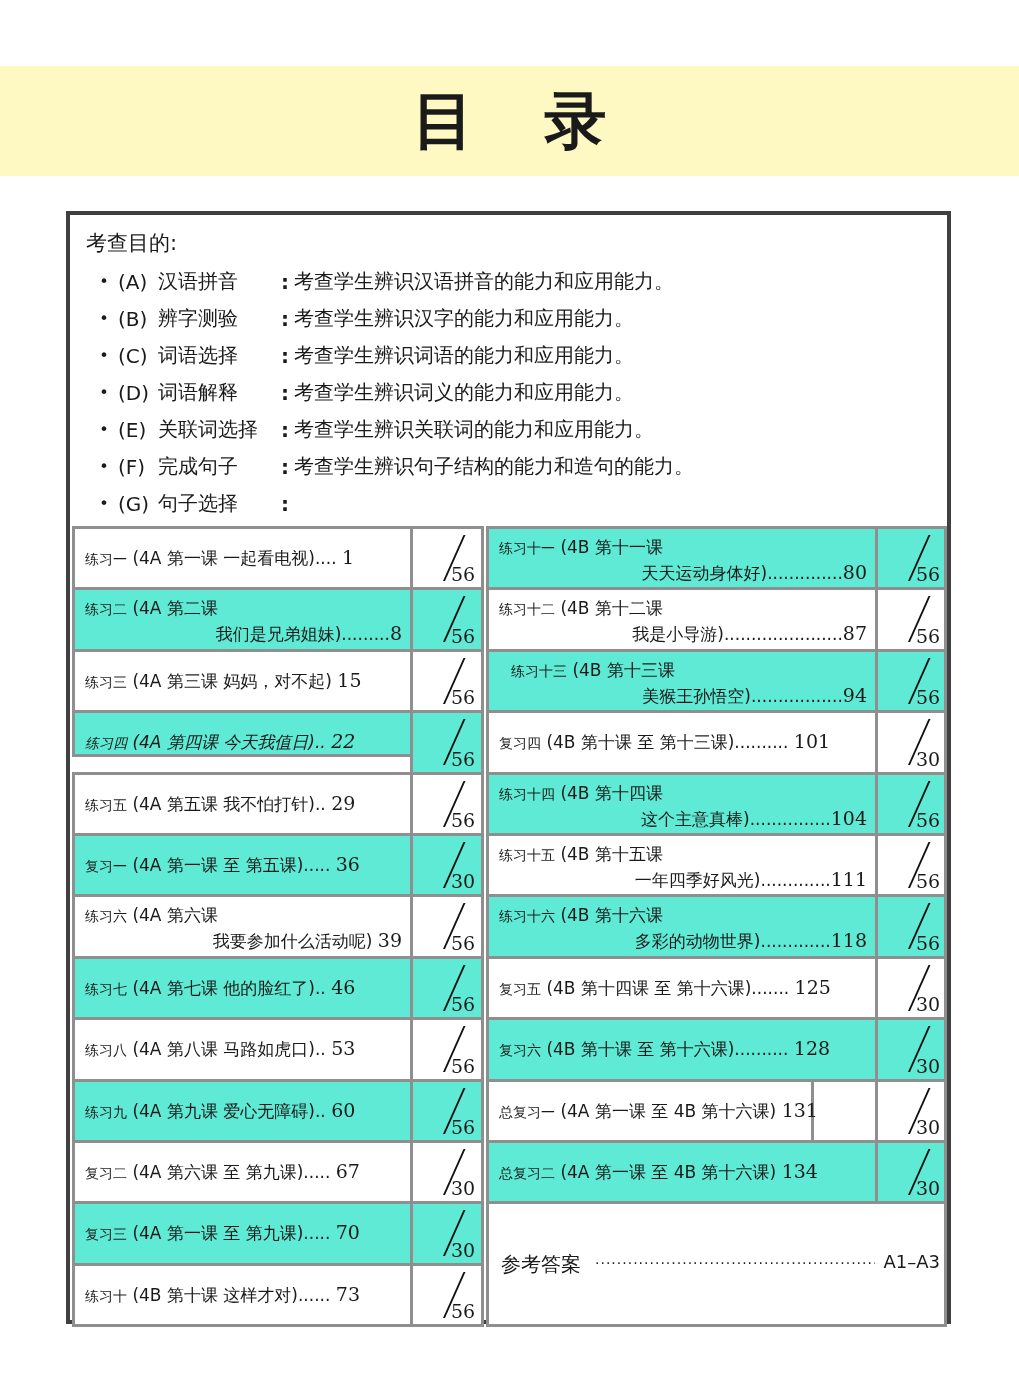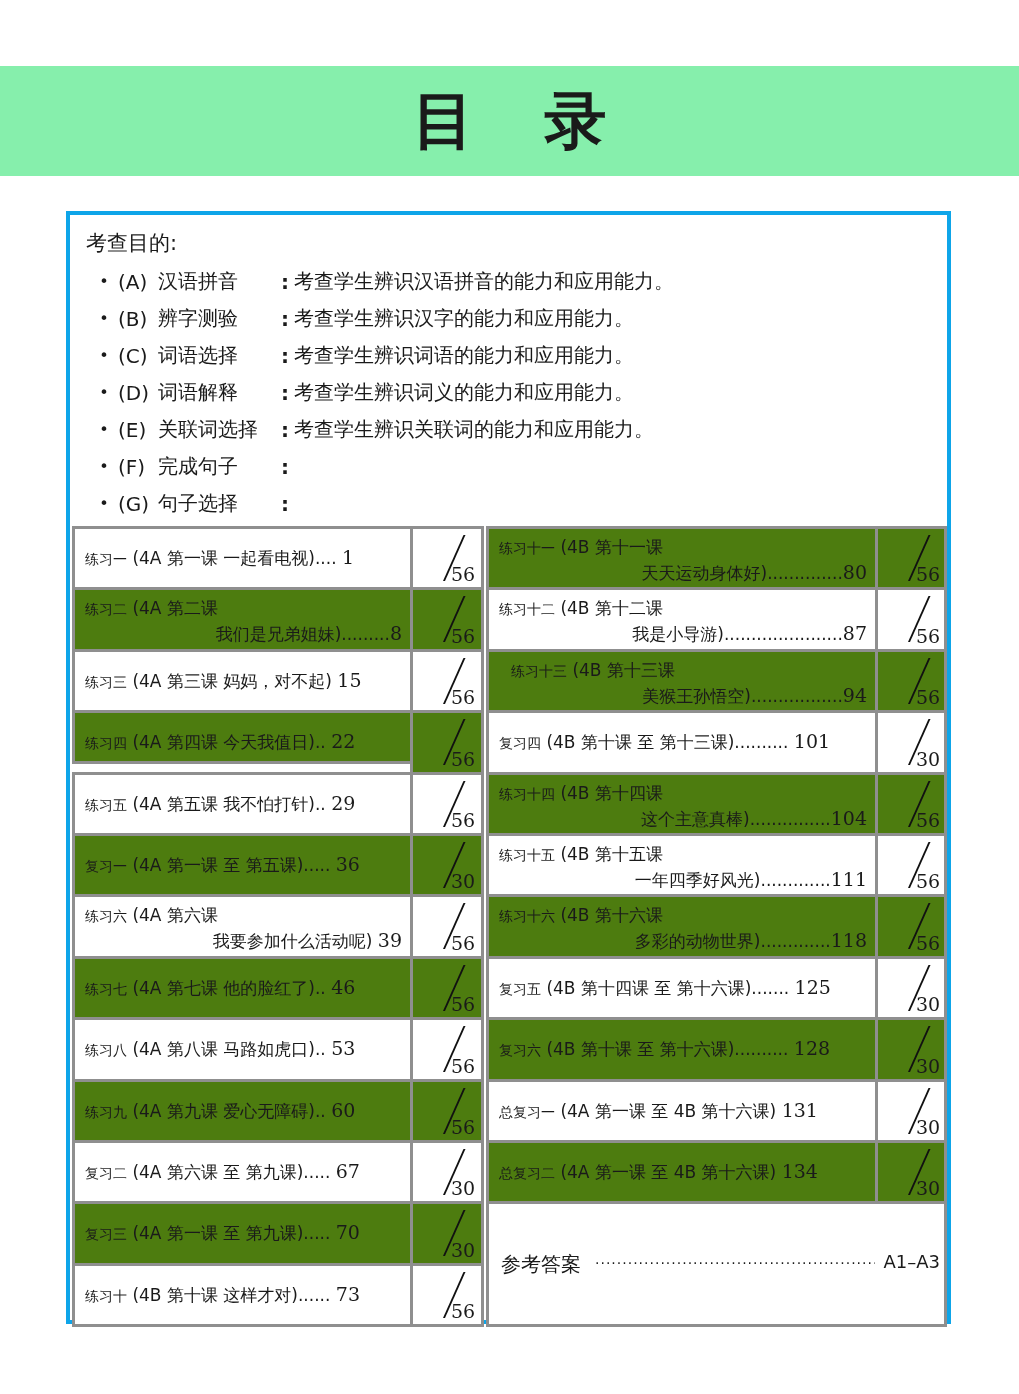--- a/index.html
+++ b/index.html
@@ -3,28 +3,28 @@
 <meta charset="utf-8">
 <style>
   html, body { margin: 0; padding: 0; }
   body {
     width: 1019px; height: 1394px; background: #ffffff; position: relative;
     font-family: "DejaVu Sans", "Liberation Sans", sans-serif; color: #1a1a1a;
     overflow: hidden;
   }
   .title-band {
     position: absolute; left: 0; top: 66px; width: 1019px; height: 110px;
-    background: #86efac; display: flex; align-items: center; justify-content: center;
+    background: #fef9c3; display: flex; align-items: center; justify-content: center;
   }
   .title-band .title {
     font-size: 62px; font-weight: bold; letter-spacing: 70px; margin-right: -70px; color: #1a1a1a;
   }
   .frame {
     position: absolute; left: 66px; top: 211px; width: 885px; height: 1113px;
-    box-sizing: border-box; border: 4px solid #0ea5e9; background: #fff;
+    box-sizing: border-box; border: 4px solid #404040; background: #fff;
   }
   .purpose { position: absolute; left: 16px; top: 14px; width: 860px; }
   .purpose .heading { font-size: 21px; margin-bottom: 6px; }
   .purpose .row { display: flex; font-size: 20px; height: 37px; align-items: center; }
   .purpose .bullet { width: 28px; text-align: center; font-size: 16px; padding-left: 4px; }
   .purpose .code { width: 40px; }
   .purpose .name { width: 118px; white-space: nowrap; }
   .purpose .colon { width: 18px; text-align: center; font-weight: bold; }
   .purpose .desc { white-space: nowrap; }
 
@@ -41,21 +41,21 @@
   .entry .sub { font-size: 17px; }
   .entry .page { font-family: "DejaVu Serif", serif; font-size: 19px; }
   .score { }
   .score .slash {
     position: absolute; left: 30px; top: 6px; width: 2px; height: 46px; background: #111;
     transform: skewX(-24deg); transform-origin: bottom left;
   }
   .score .total {
     position: absolute; left: 38px; bottom: 2px; font-family: "DejaVu Serif", serif; font-size: 19px;
   }
-  .shaded { background: #4d7c0f; }
+  .shaded { background: #5eead4; }
   .white { background: #ffffff; }
   .answer .label { position: absolute; left: 12px; top: 47px; font-size: 20px; white-space: nowrap; }
   .answer .dots { position: absolute; left: 106px; top: 47px; width: 280px; overflow: hidden; white-space: nowrap; font-size: 14px; letter-spacing: 1px; }
   .answer .pages { position: absolute; right: 4px; top: 47px; font-size: 18px; }
 </style>
 </head>
 <body>
 
 <div class="title-band">
   <div class="title">目录</div>
@@ -98,20 +98,21 @@
           <span class="code">(E)</span>
           <span class="name">关联词选择</span>
           <span class="colon">:</span>
           <span class="desc">考查学生辨识关联词的能力和应用能力。</span>
         </div>
         <div class="row">
           <span class="bullet">•</span>
           <span class="code">(F)</span>
           <span class="name">完成句子</span>
           <span class="colon">:</span>
+          <span class="desc">考查学生辨识句子结构的能力和造句的能力。</span>
         </div>
         <div class="row">
           <span class="bullet">•</span>
           <span class="code">(G)</span>
           <span class="name">句子选择</span>
           <span class="colon">:</span>
         </div>
       </div>
   </div>
 
@@ -132,21 +133,21 @@
           <div class="slash"></div>
           <span class="total">56</span>
         </div>
         <div class="cell entry white" style="left: 0px; top: 122.8px; width: 341px; height: 64.4px;">
           <div class="line1" style="left: 10px; top: 17px;"><span class="ex">练习三</span><span class="sub"> (4A 第三课 妈妈，对不起)</span><span class="sub"> </span><span class="page">15</span></div>
         </div>
         <div class="cell score white" style="left: 338px; top: 122.8px; width: 74px; height: 64.4px;">
           <div class="slash"></div>
           <span class="total">56</span>
         </div>
-        <div class="cell entry shaded" style="left: 0px; top: 184.2px; width: 341px; height: 54px;">
+        <div class="cell entry shaded" style="left: 0px; top: 184.2px; width: 341px; height: 47px; font-style: italic;">
           <div class="line1" style="left: 10px; top: 17px;"><span class="ex">练习四</span><span class="sub"> (4A 第四课 今天我值日)</span><span class="sub">.. </span><span class="page">22</span></div>
         </div>
         <div class="cell score shaded" style="left: 338px; top: 184.2px; width: 74px; height: 64.4px;">
           <div class="slash"></div>
           <span class="total">56</span>
         </div>
         <div class="cell entry white" style="left: 0px; top: 245.6px; width: 341px; height: 64.4px;">
           <div class="line1" style="left: 10px; top: 17px;"><span class="ex">练习五</span><span class="sub"> (4A 第五课 我不怕打针)</span><span class="sub">.. </span><span class="page">29</span></div>
         </div>
         <div class="cell score white" style="left: 338px; top: 245.6px; width: 74px; height: 64.4px;">
@@ -274,21 +275,21 @@
           <div class="slash"></div>
           <span class="total">30</span>
         </div>
         <div class="cell entry shaded" style="left: 0px; top: 491.2px; width: 392px; height: 64.4px;">
           <div class="line1" style="left: 10px; top: 17px;"><span class="ex">复习六</span><span class="sub"> (4B 第十课 至 第十六课)</span><span class="sub">.......... </span><span class="page">128</span></div>
         </div>
         <div class="cell score shaded" style="left: 389px; top: 491.2px; width: 72px; height: 64.4px;">
           <div class="slash"></div>
           <span class="total">30</span>
         </div>
-        <div class="cell entry white" style="left: 0px; top: 552.6px; width: 392px; height: 64.4px;">
+        <div class="cell entry white" style="left: 0px; top: 552.6px; width: 328px; height: 64.4px;">
           <div class="line1" style="left: 10px; top: 17px;"><span class="ex">总复习一</span><span class="sub"> (4A 第一课 至 4B 第十六课)</span><span class="sub"> </span><span class="page">131</span></div>
         </div>
         <div class="cell score white" style="left: 389px; top: 552.6px; width: 72px; height: 64.4px;">
           <div class="slash"></div>
           <span class="total">30</span>
         </div>
         <div class="cell entry shaded" style="left: 0px; top: 614px; width: 392px; height: 64.4px;">
           <div class="line1" style="left: 10px; top: 17px;"><span class="ex">总复习二</span><span class="sub"> (4A 第一课 至 4B 第十六课)</span><span class="sub"> </span><span class="page">134</span></div>
         </div>
         <div class="cell score shaded" style="left: 389px; top: 614px; width: 72px; height: 64.4px;">

